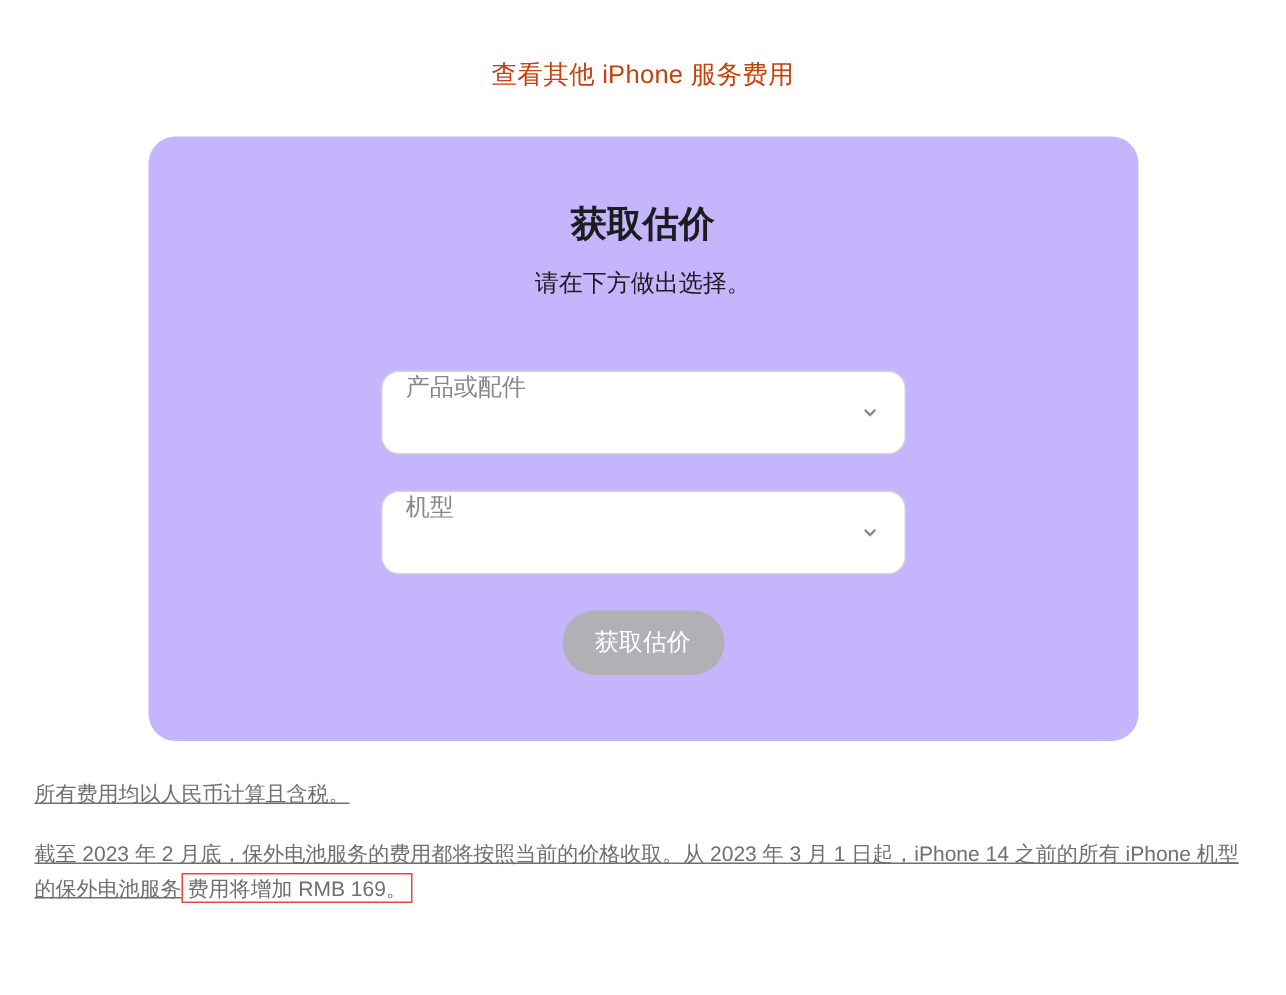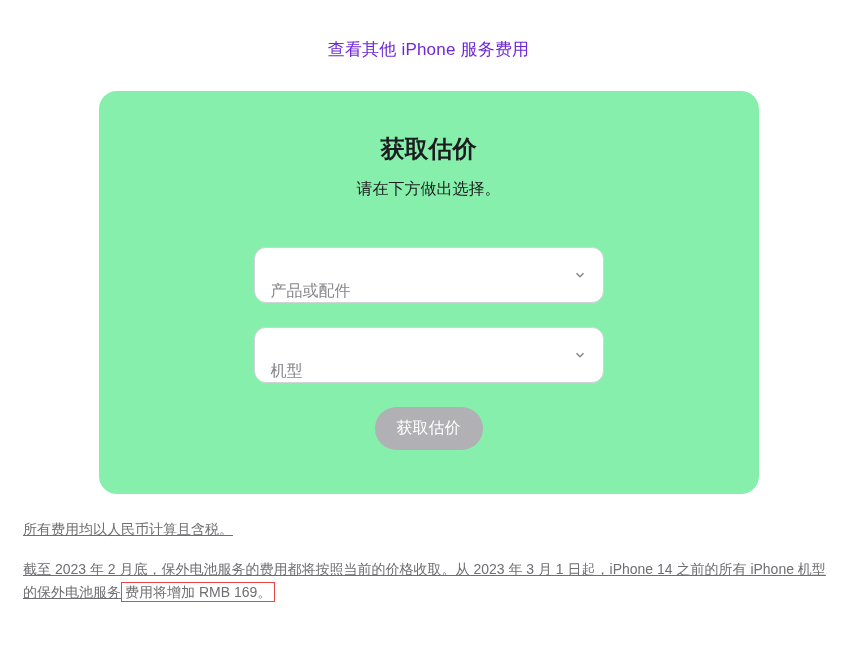--- a/index.html
+++ b/index.html
@@ -13,27 +13,27 @@
       width: 857px;
       height: 663px;
       overflow: hidden;
     }
     .top-link {
       text-align: center;
       padding-top: 38px;
       padding-bottom: 30px;
     }
     .top-link a {
-      color: #6d28d9;
+      color: #c2410c;
       text-decoration: none;
       font-size: 17px;
       letter-spacing: 0.2px;
     }
     .card {
-      background: #86efac;
+      background: #c4b5fd;
       border-radius: 18px;
       width: 660px;
       margin: 0 auto;
       padding: 42px 30px 44px;
       text-align: center;
     }
     .card-title {
       font-size: 24px;
       font-weight: 600;
       color: #1d1d1f;
@@ -53,21 +53,21 @@
       width: 100%;
       height: 56px;
       background: #ffffff;
       border: 1px solid #d2d2d7;
       border-radius: 12px;
       padding: 0 40px 0 16px;
       font-size: 16px;
       color: #86868b;
       text-align: left;
       display: flex;
-      align-items: flex-end;
+      align-items: flex-start;
       cursor: pointer;
       position: relative;
     }
     .chevron {
       position: absolute;
       right: 16px;
       top: 50%;
       transform: translateY(-50%);
       width: 14px;
       height: 14px;

